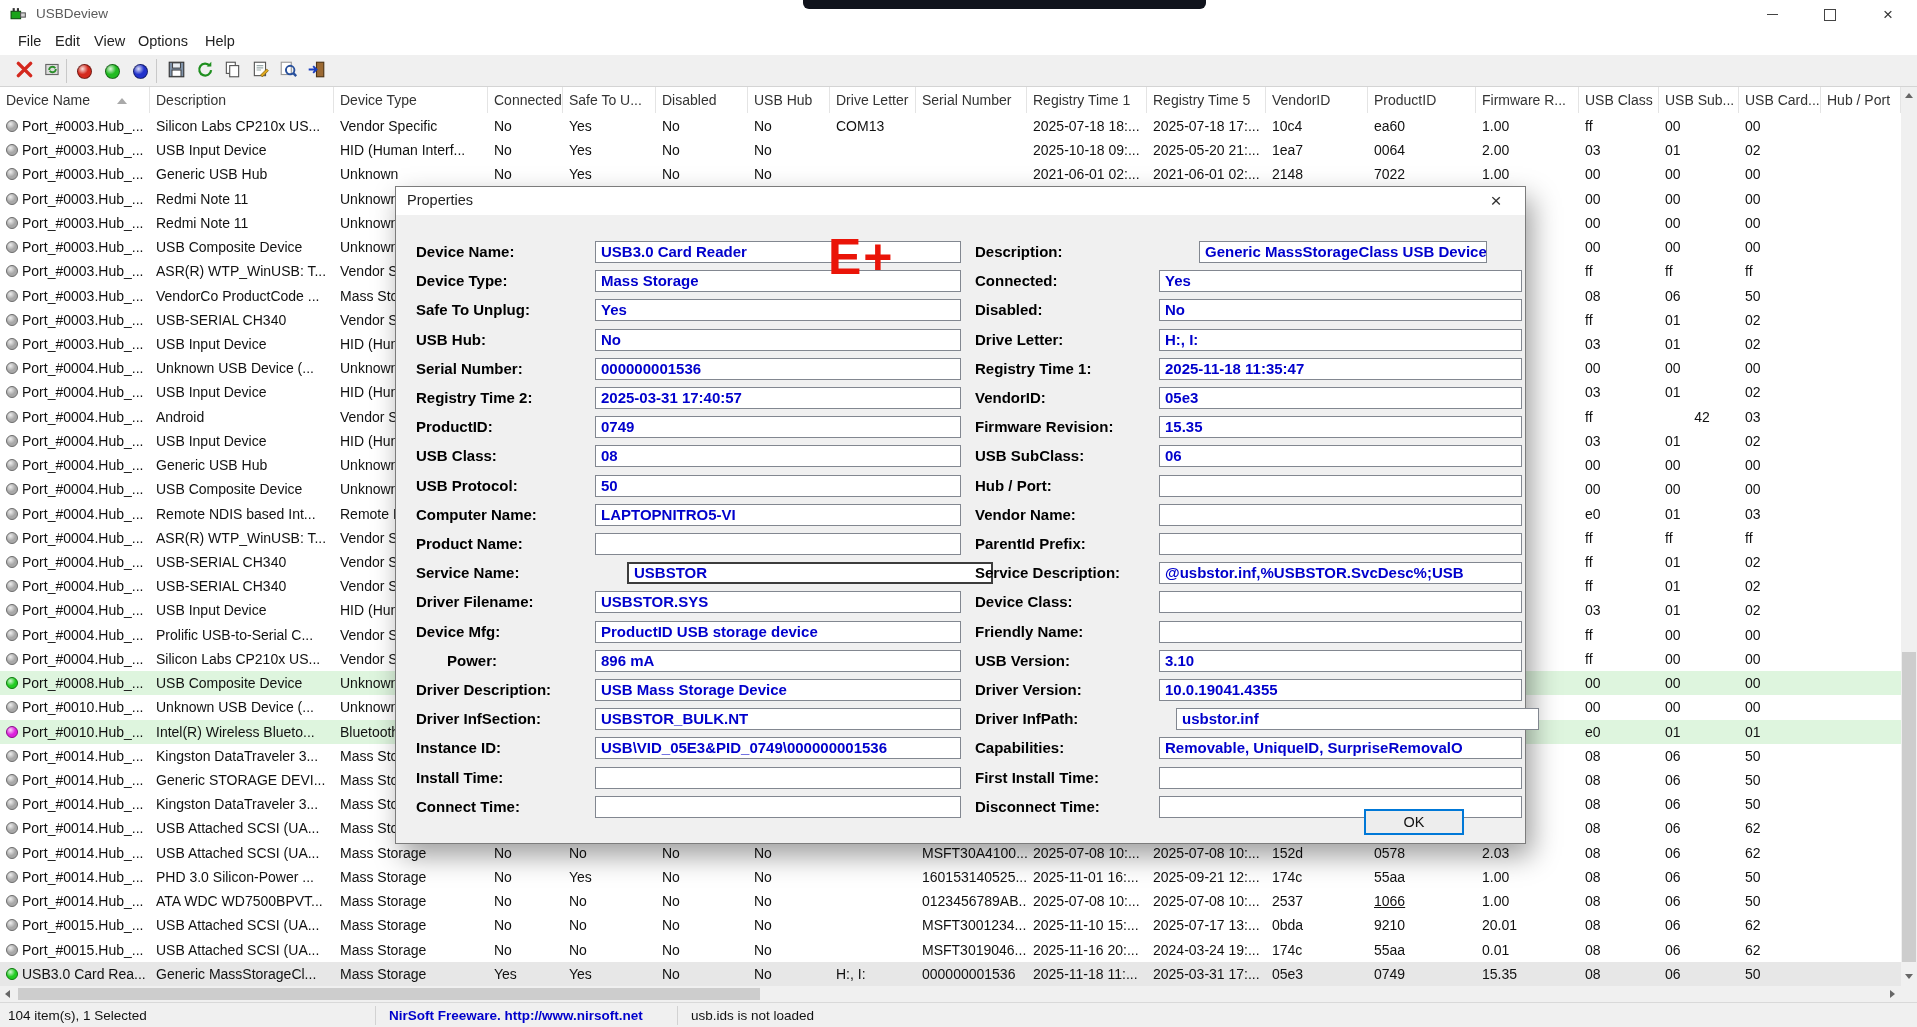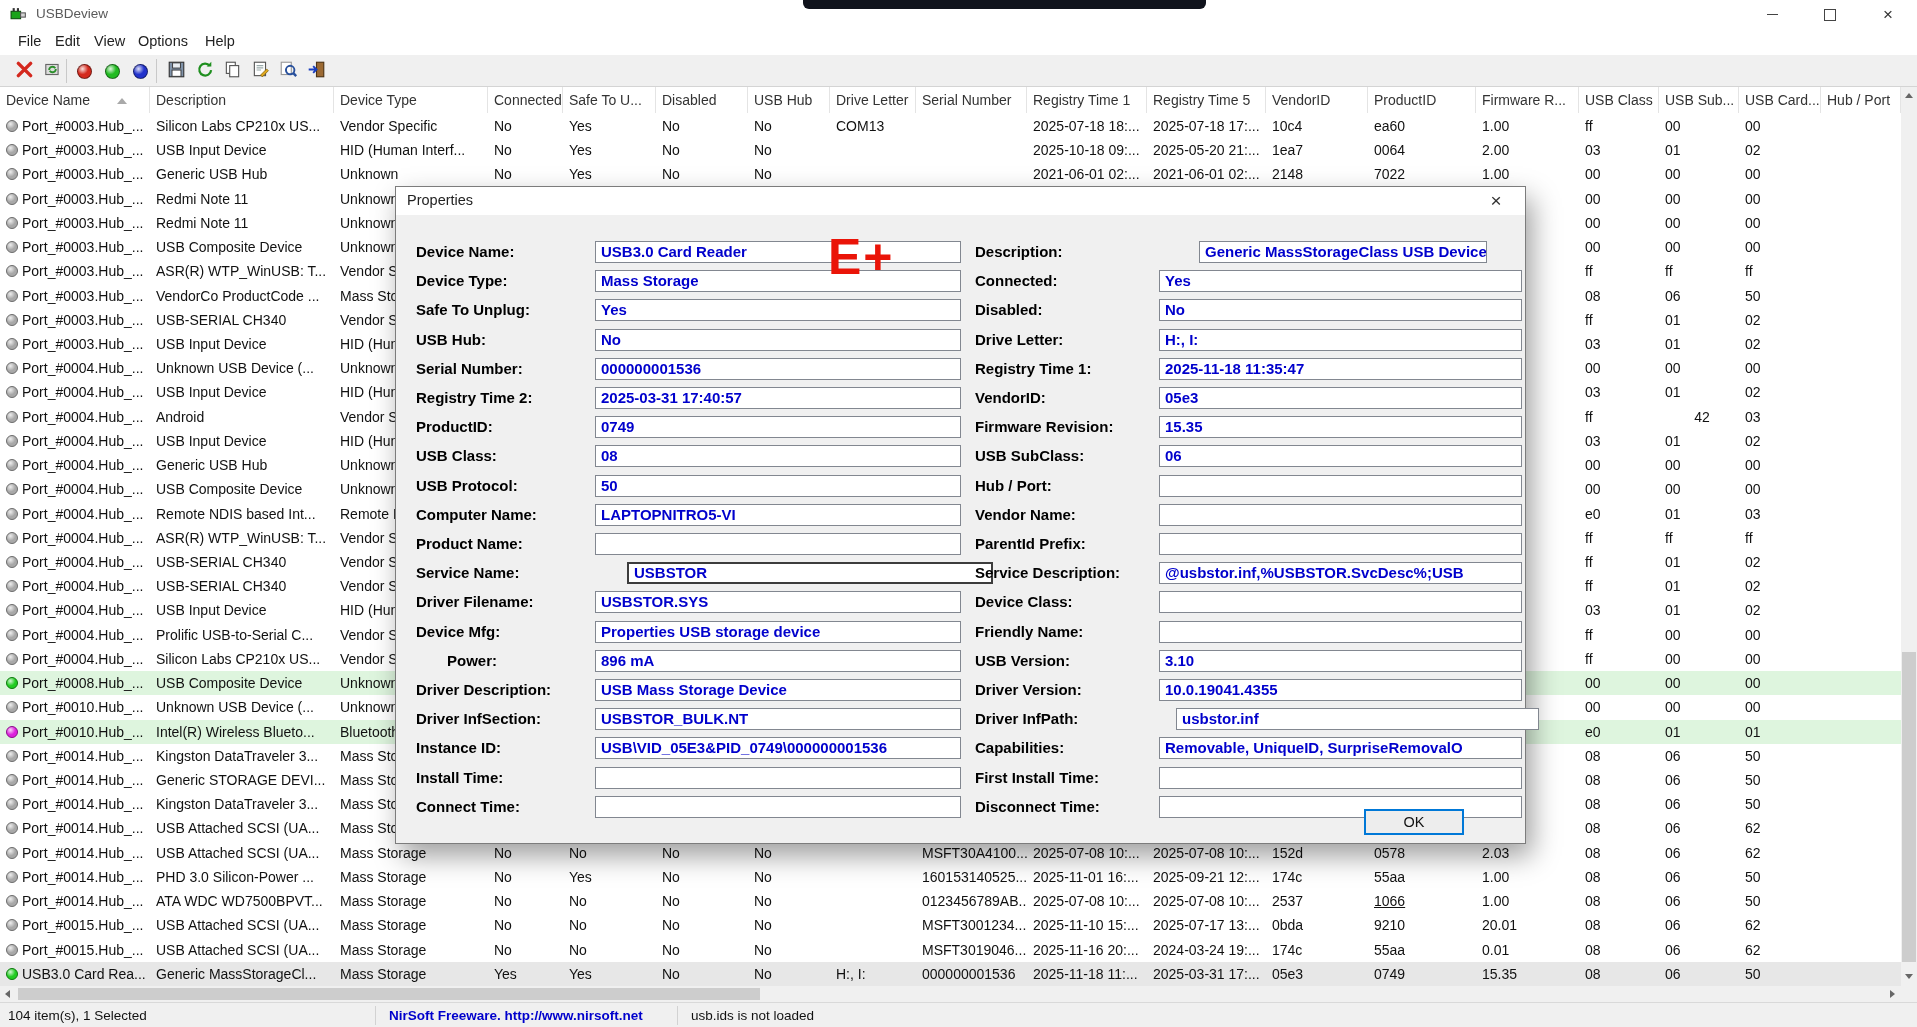--- a/index.html
+++ b/index.html
@@ -642,21 +642,21 @@
         <div class="dfield" style="left: 199px; top: 287.6px; width: 366px;">50</div>
         <div class="dlabel" style="left: 20px; top: 316.8px;">Computer Name:</div>
         <div class="dfield" style="left: 199px; top: 316.8px; width: 366px;">LAPTOPNITRO5-VI</div>
         <div class="dlabel" style="left: 20px; top: 346px;">Product Name:</div>
         <div class="dfield" style="left: 199px; top: 346px; width: 366px;"></div>
         <div class="dlabel" style="left: 20px; top: 375.2px;">Service Name:</div>
         <div class="dfield focused" style="left: 199px; top: 375.2px; width: 366px; margin-left: 32px;">USBSTOR</div>
         <div class="dlabel" style="left: 20px; top: 404.4px;">Driver Filename:</div>
         <div class="dfield" style="left: 199px; top: 404.4px; width: 366px;">USBSTOR.SYS</div>
         <div class="dlabel" style="left: 20px; top: 433.6px;">Device Mfg:</div>
-        <div class="dfield" style="left: 199px; top: 433.6px; width: 366px;">Properties USB storage device</div>
+        <div class="dfield" style="left: 199px; top: 433.6px; width: 366px;">ProductID USB storage device</div>
         <div class="dlabel" style="left: 20px; top: 462.8px; margin-left: 31px;">Power:</div>
         <div class="dfield" style="left: 199px; top: 462.8px; width: 366px;">896 mA</div>
         <div class="dlabel" style="left: 20px; top: 492px;">Driver Description:</div>
         <div class="dfield" style="left: 199px; top: 492px; width: 366px;">USB Mass Storage Device</div>
         <div class="dlabel" style="left: 20px; top: 521.2px;">Driver InfSection:</div>
         <div class="dfield" style="left: 199px; top: 521.2px; width: 366px;">USBSTOR_BULK.NT</div>
         <div class="dlabel" style="left: 20px; top: 550.4px;">Instance ID:</div>
         <div class="dfield" style="left: 199px; top: 550.4px; width: 366px;">USB\VID_05E3&amp;PID_0749\000000001536</div>
         <div class="dlabel" style="left: 20px; top: 579.6px;">Install Time:</div>
         <div class="dfield" style="left: 199px; top: 579.6px; width: 366px;"></div>

